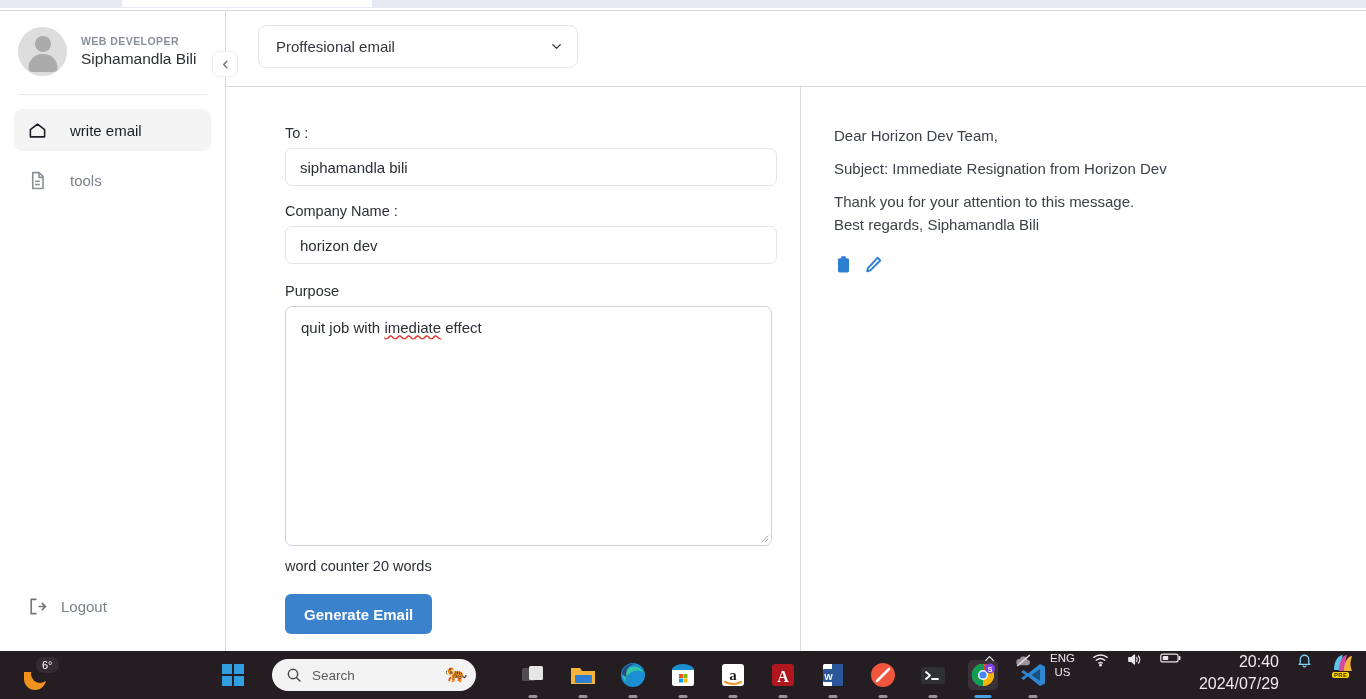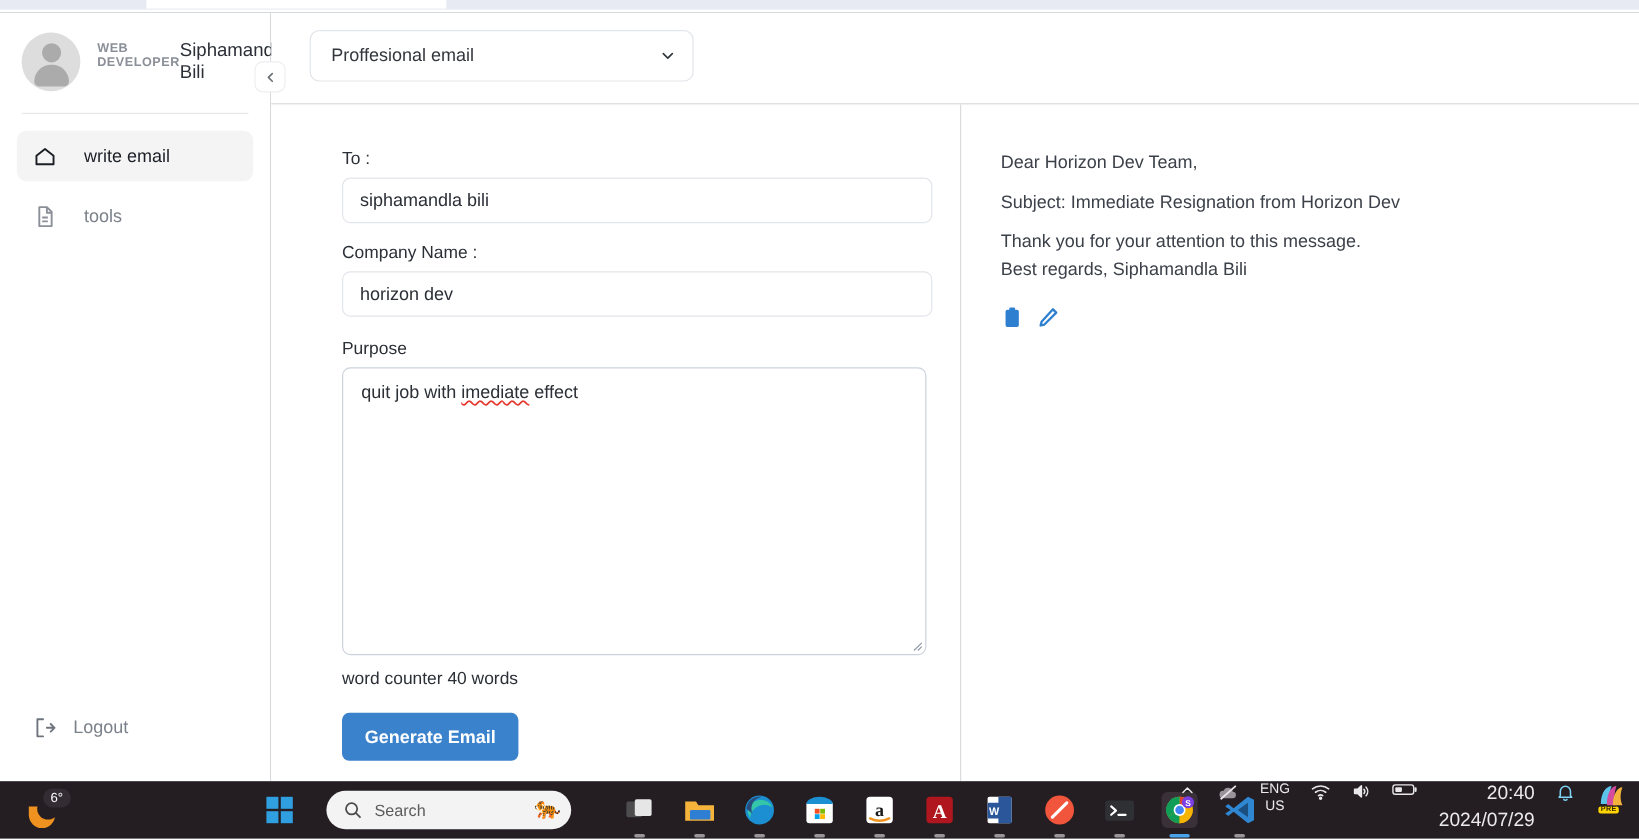--- a/index.html
+++ b/index.html
@@ -46,21 +46,21 @@
     position: relative; flex: none;
   }
   .avatar .head {
     position: absolute; left: 50%; top: 9px; transform: translateX(-50%);
     width: 16px; height: 16px; border-radius: 50%; background: #ababab;
   }
   .avatar .body {
     position: absolute; left: 50%; bottom: 4px; transform: translateX(-50%);
     width: 29px; height: 18px; border-radius: 14px 14px 4px 4px; background: #ababab;
   }
-  .profile-text { display: flex; flex-direction: row; justify-content: space-between; }
+  .profile-text { display: flex; flex-direction: column; justify-content: space-between; }
   .role {
     font-size: 10.5px; letter-spacing: .45px; color: #8a8f98;
     font-weight: 600; text-transform: uppercase; margin-bottom: 3px;
   }
   .uname { font-size: 15.5px; color: #2b2f36; }
 
   .sb-sep { height: 1px; background: #e6e8ea; margin: 0 18px; }
 
   .nav { padding: 14px 14px 0 14px; }
   .nav-item {
@@ -291,21 +291,21 @@
           <div class="ta-wrap">
             <textarea class="purpose-area" style=""></textarea>
             <div class="ta-text">
               <span>quit job with </span><span class="spell">imediate</span><span> effect</span>
             </div>
             <svg class="resize-grip" viewBox="0 0 12 12" stroke="#8d95a3" stroke-width="1">
               <path d="M11 4 L4 11 M11 7.5 L7.5 11"></path>
             </svg>
           </div>
 
-          <div class="word-counter">word counter 40 words</div>
+          <div class="word-counter">word counter 20 words</div>
           <button class="gen-btn">Generate Email</button>
         </section>
 
         <section class="preview-panel">
           <div class="pv-line">Dear Horizon Dev Team,</div>
           <div class="pv-line">Subject: Immediate Resignation from Horizon Dev</div>
           <div class="pv-line" style="white-space:pre-line">Thank you for your attention to this message.
 Best regards, Siphamandla Bili</div>
           <div class="pv-actions">
             <svg viewBox="0 0 24 24" fill="#2f7fd0">

